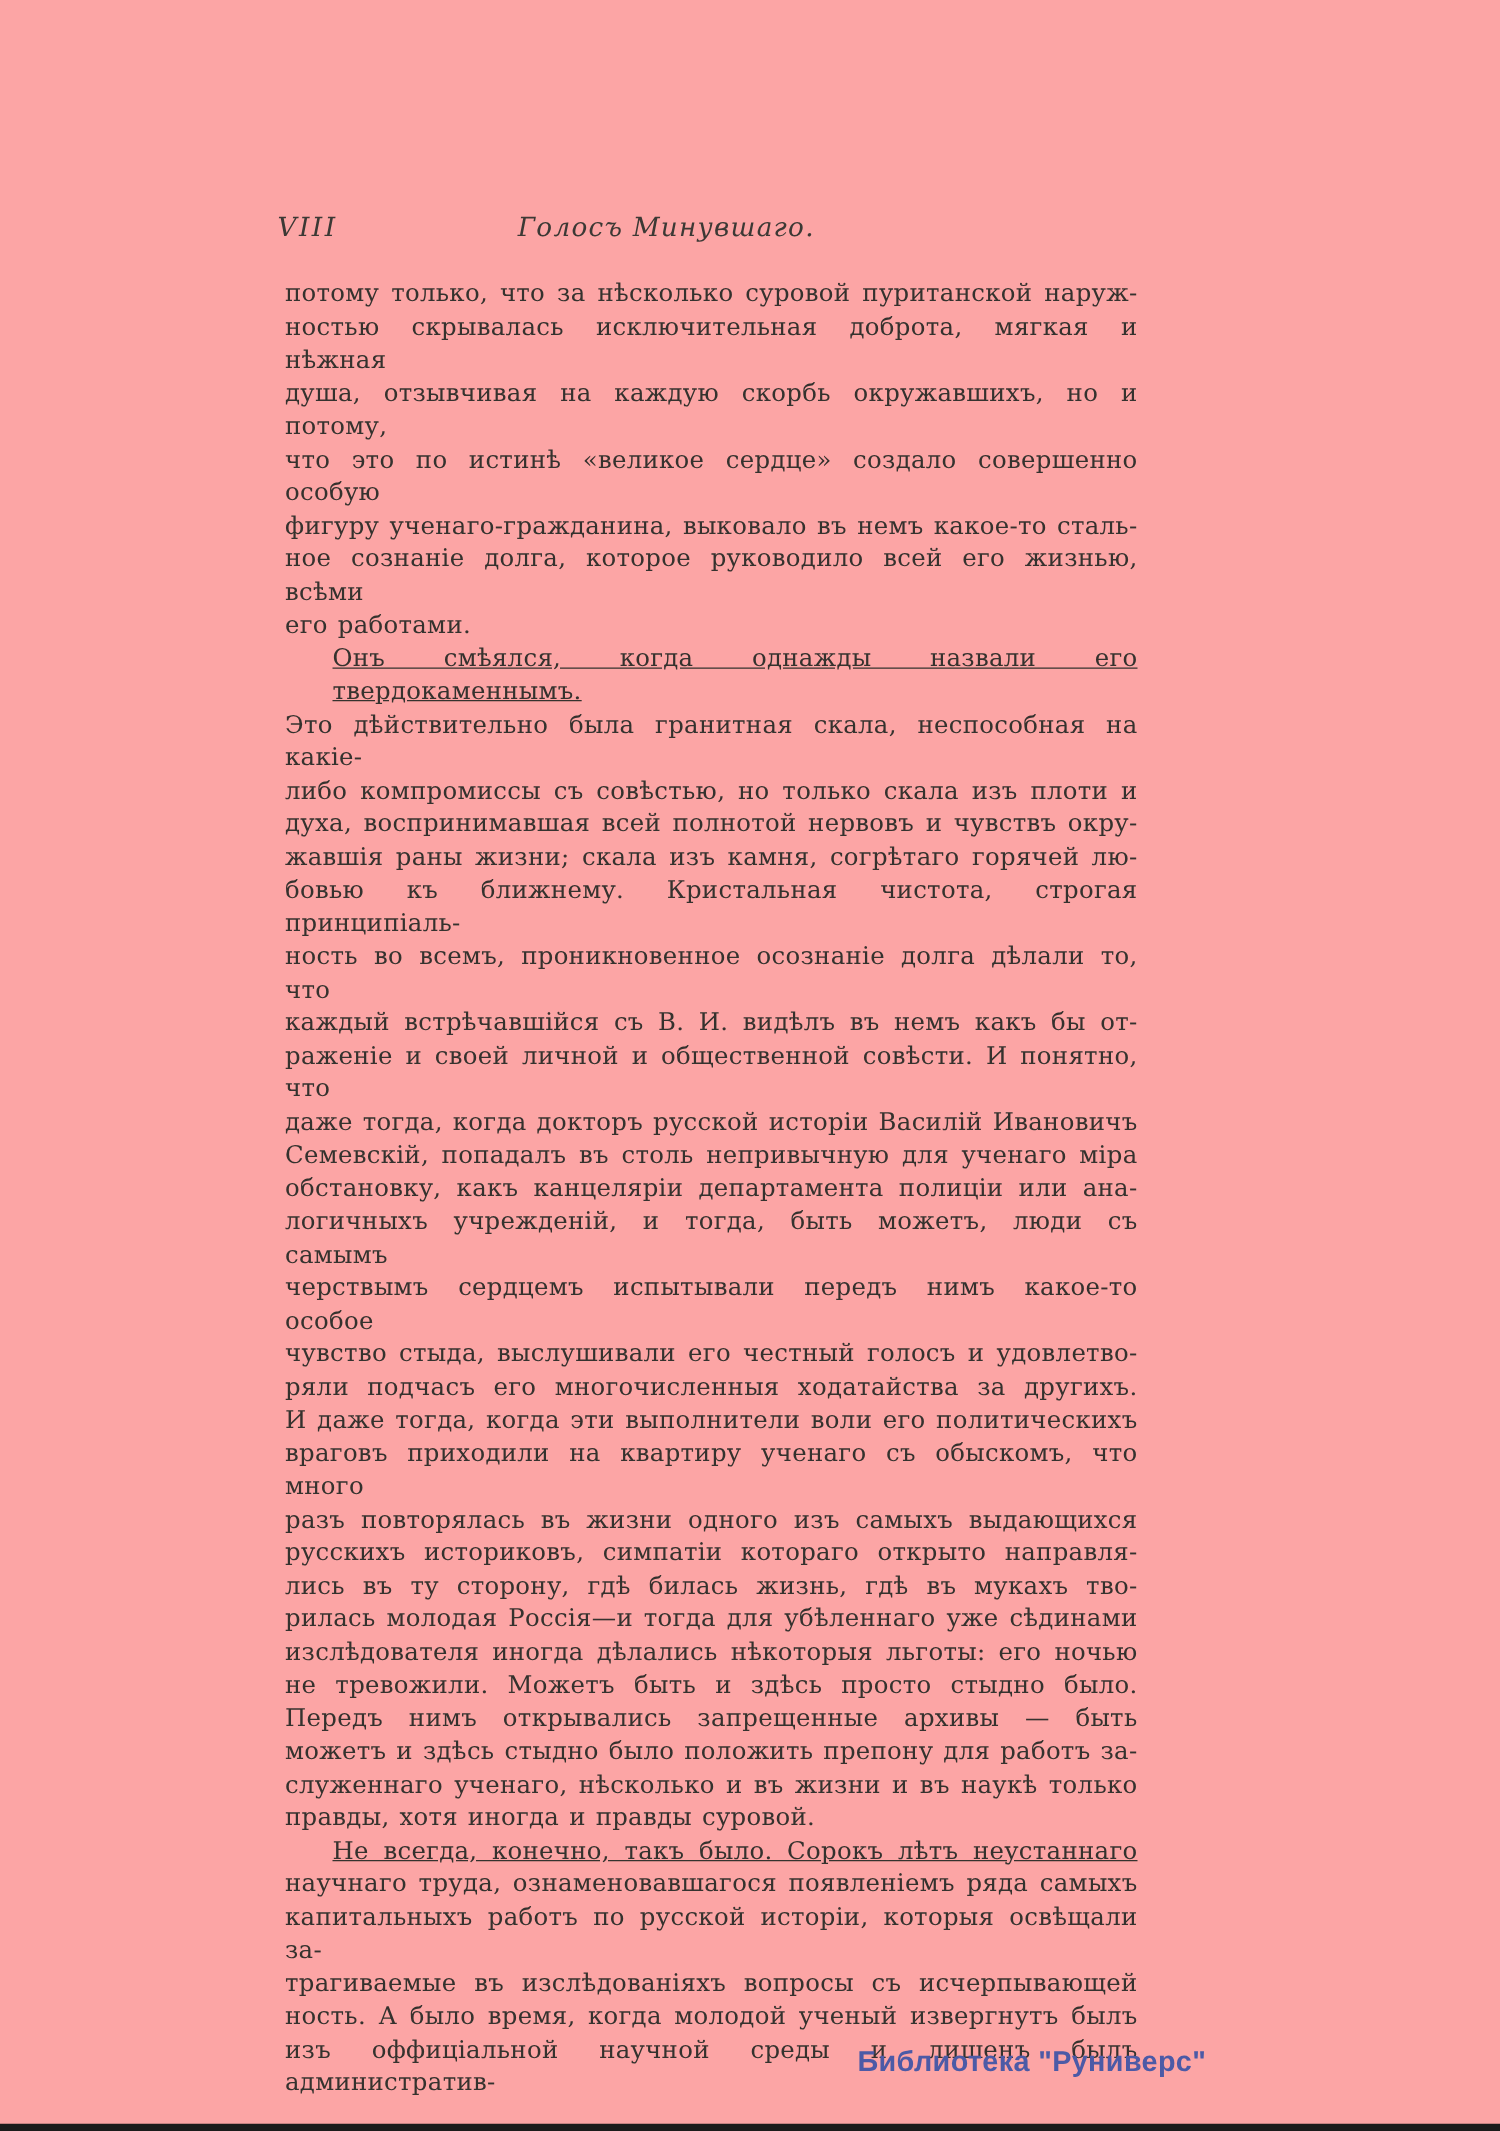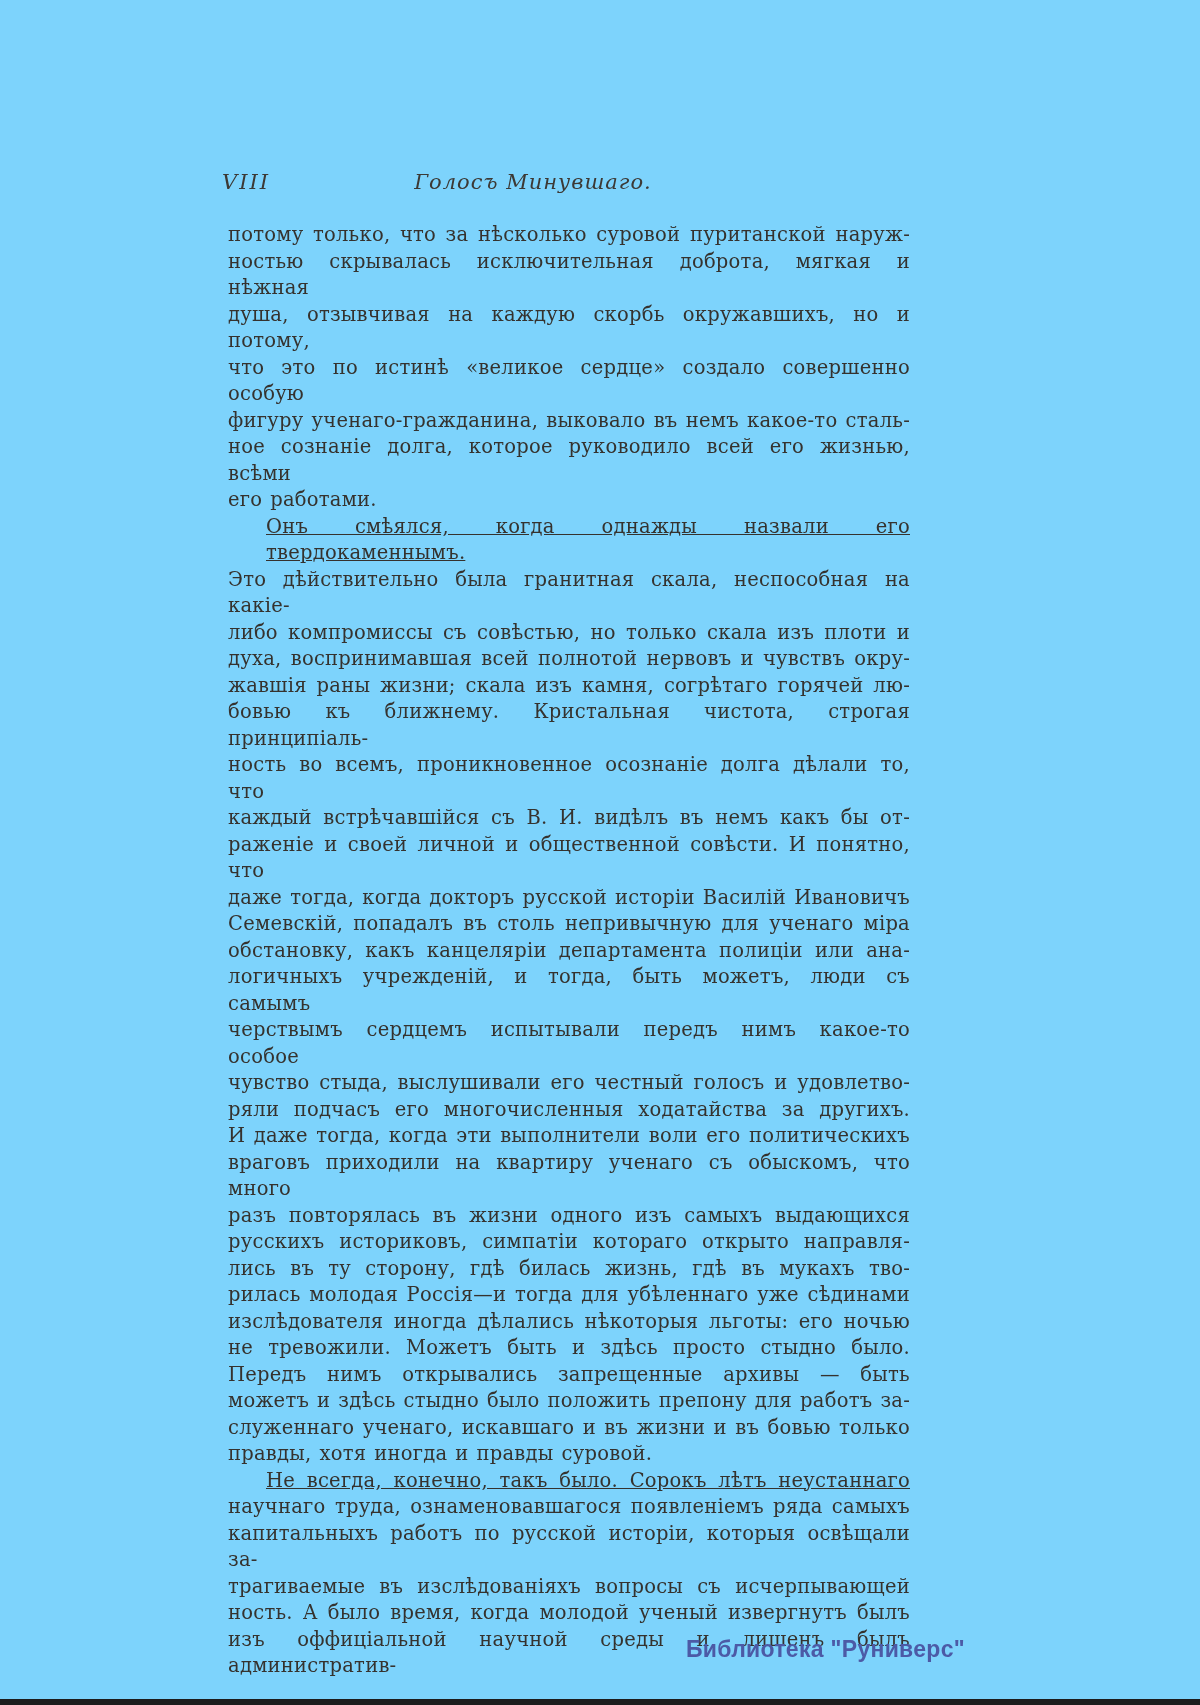--- a/index.html
+++ b/index.html
@@ -4,21 +4,21 @@
 <style>
   html, body {
     margin: 0;
     padding: 0;
     background: #ffffff;
   }
   .page {
     position: relative;
     width: 1200px;
     height: 1705px;
-    background: #7dd3fc;
+    background: #fca5a5;
     overflow: hidden;
     font-family: "DejaVu Serif", serif;
     color: #35322e;
   }
   .text-column {
     position: absolute;
     left: 196px;
     top: 170px;
     width: 714px;
   }
@@ -125,21 +125,21 @@
           <div class="line">И даже тогда, когда эти выполнители воли его политическихъ</div>
           <div class="line">враговъ приходили на квартиру ученаго съ обыскомъ, что много</div>
           <div class="line">разъ повторялась въ жизни одного изъ самыхъ выдающихся</div>
           <div class="line">русскихъ историковъ, симпатіи котораго открыто направля-</div>
           <div class="line">лись въ ту сторону, гдѣ билась жизнь, гдѣ въ мукахъ тво-</div>
           <div class="line">рилась молодая Россія—и тогда для убѣленнаго уже сѣдинами</div>
           <div class="line">изслѣдователя иногда дѣлались нѣкоторыя льготы: его ночью</div>
           <div class="line">не тревожили. Можетъ быть и здѣсь просто стыдно было.</div>
           <div class="line">Передъ нимъ открывались запрещенные архивы — быть</div>
           <div class="line">можетъ и здѣсь стыдно было положить препону для работъ за-</div>
-          <div class="line">служеннаго ученаго, искавшаго и въ жизни и въ бовью только</div>
+          <div class="line">служеннаго ученаго, нѣсколько и въ жизни и въ наукѣ только</div>
           <div class="line last-line">правды, хотя иногда и правды суровой.</div>
         </div>
         <div class="paragraph indent">
           <div class="line first-line">Не всегда, конечно, такъ было. Сорокъ лѣтъ неустаннаго</div>
           <div class="line">научнаго труда, ознаменовавшагося появленіемъ ряда самыхъ</div>
           <div class="line">капитальныхъ работъ по русской исторіи, которыя освѣщали за-</div>
           <div class="line">трагиваемые въ изслѣдованіяхъ вопросы съ исчерпывающей</div>
           <div class="line">ность. А было время, когда молодой ученый извергнутъ былъ</div>
           <div class="line">изъ оффиціальной научной среды и лишенъ былъ административ-</div>
         </div>

